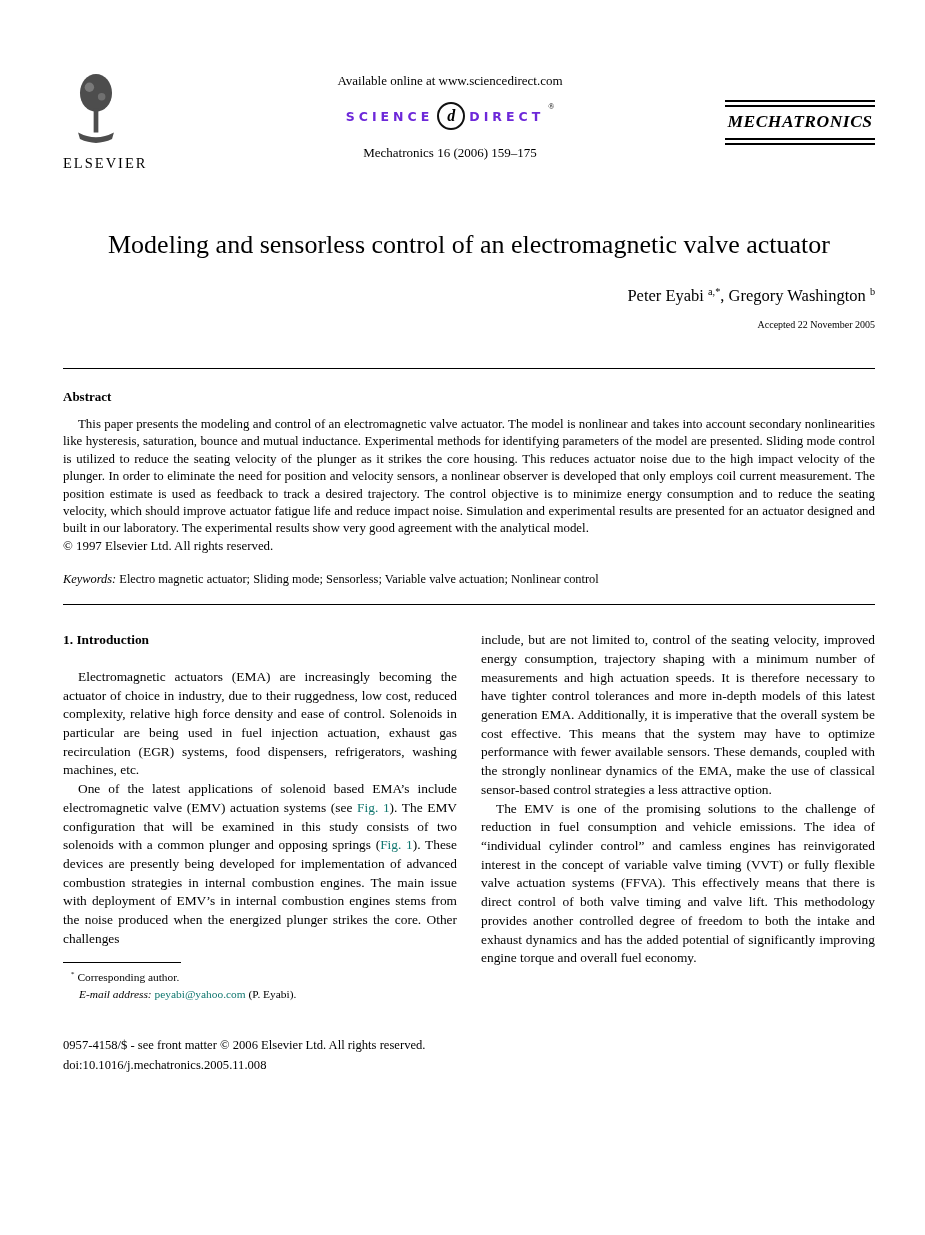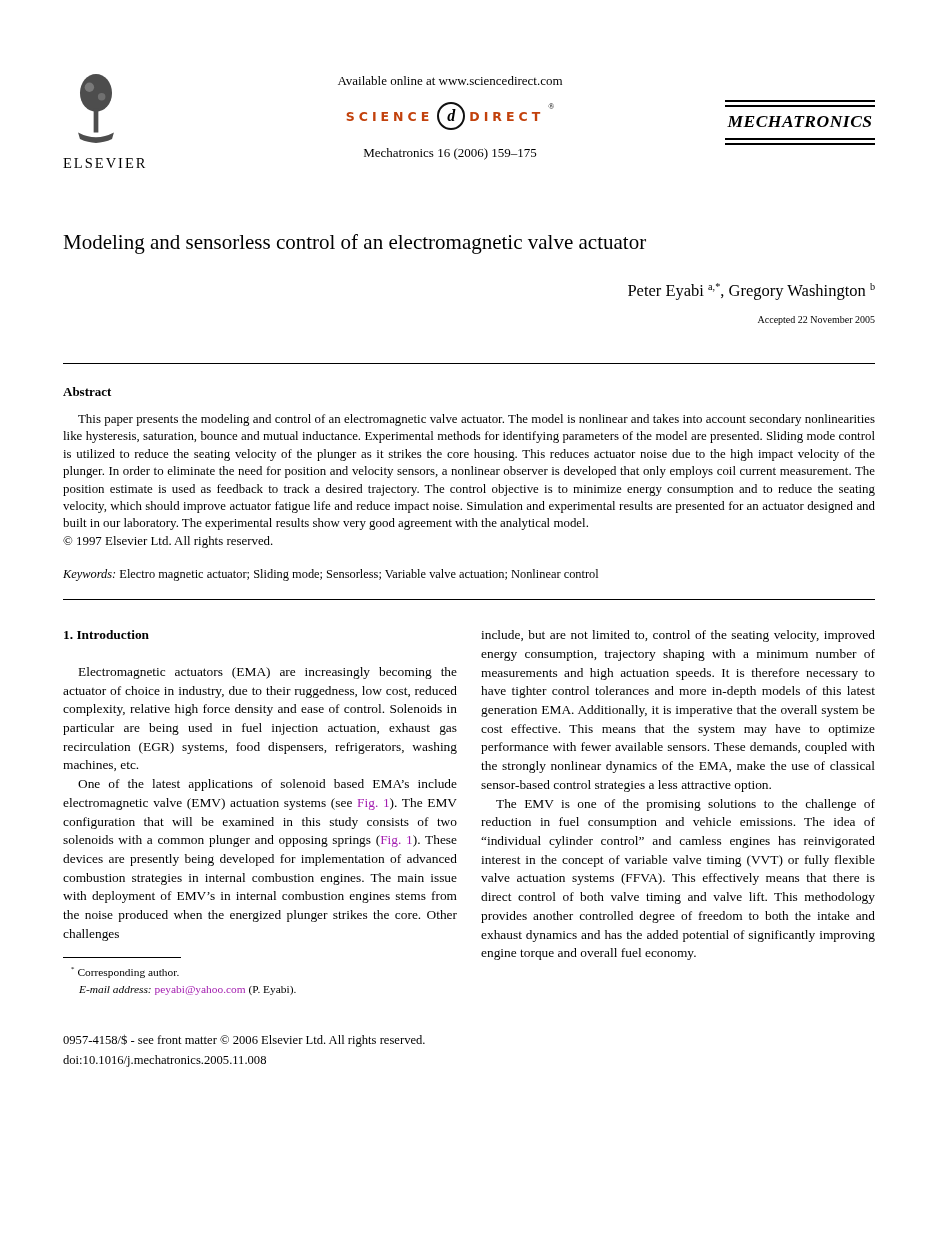--- a/index.html
+++ b/index.html
@@ -12,57 +12,57 @@
 
   
   .header { display: flex; justify-content: space-between; align-items: flex-start; }
   .elsevier { width: 112px; text-align: left; }
   .elsevier-word { font-size: 14.5px; letter-spacing: 2px; margin-top: 5px; }
   .header-center { flex: 1; text-align: center; padding-top: 3px; }
   .avail { font-size: 13px; }
   .sd-logo { margin-top: 13px; display: flex; align-items: center; justify-content: center; gap: 4px; }
   .sd-science, .sd-direct {
     font-family: "DejaVu Sans", sans-serif; font-weight: bold;
-    font-size: 12.5px; letter-spacing: 4px; color: #c2410c;
+    font-size: 12.5px; letter-spacing: 4px; color: #6d28d9;
   }
   .sd-at {
     display: inline-block; width: 24px; height: 24px; border: 2.5px solid #111;
     border-radius: 50%; text-align: center; line-height: 23px;
     font-style: italic; font-weight: bold; font-size: 16px;
   }
   .sd-reg { font-size: 8px; align-self: flex-start; }
   .citation { font-size: 13px; margin-top: 15px; }
   .mech { width: 150px; margin-top: 30px; }
   .dline { height: 3px; border-top: 2px solid #000; border-bottom: 2px solid #000; }
   .mech-text {
     font-weight: bold; font-style: italic; font-size: 17.5px;
     text-align: center; padding: 4px 0 6px; letter-spacing: 0.5px;
   }
 
   
-  .title { font-size: 21px; font-weight: 400; margin: 58px 0 0; }
+  .title { font-size: 26px; font-weight: 400; text-align: center; margin: 58px 0 0; }
   .authors { text-align: right; margin-top: 26px; font-size: 16.5px; }
   .sup { vertical-align: super; font-size: 0.62em; line-height: 0; }
   .affils { text-align: center; margin-top: 16px; font-style: italic; font-size: 11.5px; line-height: 1.65; }
   .accepted { text-align: right; margin-top: 13px; font-size: 10px; }
   .rule { border: 0; border-top: 1px solid #000; margin: 0; }
   .rule-1 { margin-top: 38px; }
   .abs-heading { margin-top: 20px; font-weight: bold; font-size: 13px; }
   .abs-body { margin: 11px 0 0; font-size: 12.9px; line-height: 17.4px; text-align: justify; text-indent: 15px; }
   .abs-copy { margin: 0; font-size: 12.9px; line-height: 17.4px; }
   .keywords { margin-top: 17px; font-size: 12.4px; margin-bottom: 17px; }
   .kw-label { font-style: italic; }
 
   
   .columns { display: flex; gap: 24px; margin-top: 26px; }
   .col { width: 394px; font-size: 13.4px; line-height: 18.7px; text-align: justify; }
   .sec-heading { font-weight: bold; font-size: 13.4px; margin-bottom: 18px; }
   .col p { margin: 0; }
   .indent { text-indent: 15px; }
-  .link { color: #a21caf; text-decoration: none; cursor: pointer; }
+  .link { color: #0f766e; text-decoration: none; cursor: pointer; }
 
   
   .footnote { margin-top: 13px; font-size: 11.4px; line-height: 1.5; text-align: left; }
   .fn-rule { width: 118px; border-top: 1px solid #000; margin-bottom: 6px; }
   .fn-line1 { text-indent: 8px; }
   .fn-line2 { text-indent: 16px; }
   .fn-email-label { font-style: italic; }
   .footer { margin-top: 32px; font-size: 12.6px; line-height: 1.6; }
 </style>
 </head>

